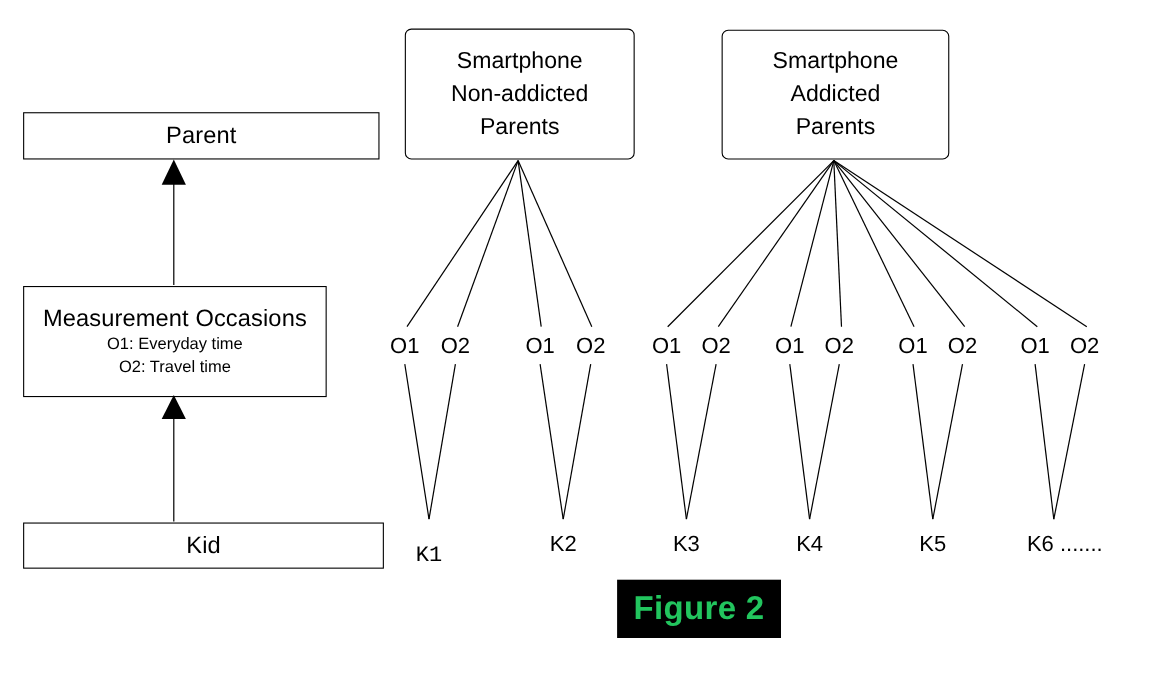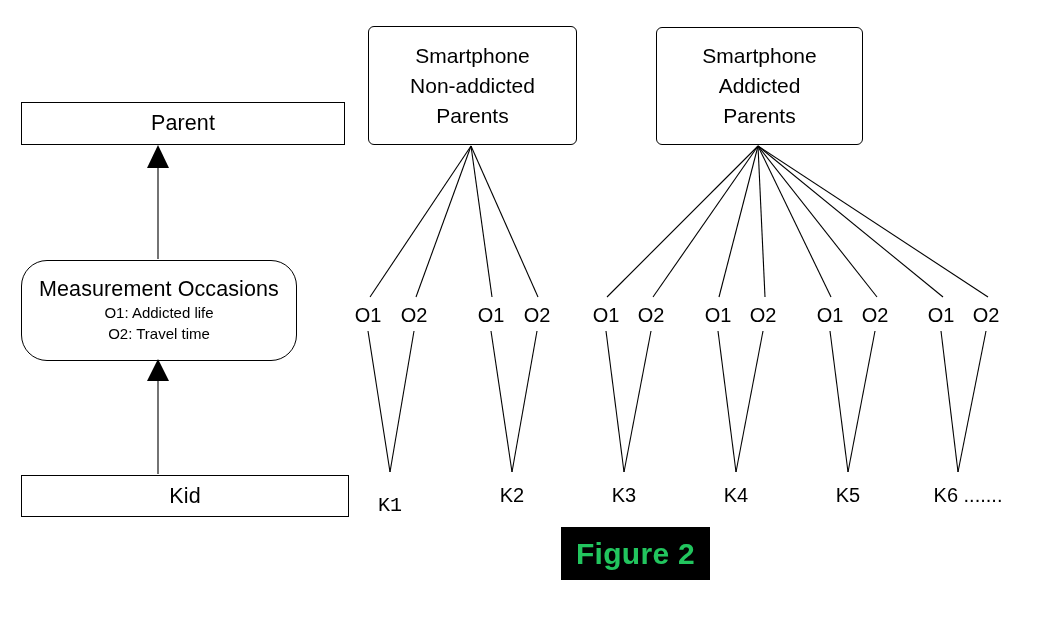--- a/index.html
+++ b/index.html
@@ -39,21 +39,21 @@
   }
   .legend-title.big {
     font-size: 21.5px;
   }
   .legend-sub {
     font-size: 15px;
     line-height: 21px;
   }
 
   #box-parent   { left: 21px;  top: 102px; width: 324px; height: 43px; }
-  #box-measure  { left: 21px;  top: 260px; width: 276px; height: 101px; border-radius: 26px; }
+  #box-measure  { left: 21px;  top: 260px; width: 276px; height: 101px; }
   #box-kid      { left: 21px;  top: 475px; width: 328px; height: 42px; }
 
   
   .group-node {
     position: absolute;
     box-sizing: border-box;
     border: 1.6px solid #000;
     border-radius: 6px;
     background: #fff;
     display: flex;
@@ -123,21 +123,21 @@
 <body>
 
 <div id="stage">
 
   <div class="legend-box" id="box-parent">
     <div class="legend-title big">Parent</div>
   </div>
 
   <div class="legend-box" id="box-measure">
     <div class="legend-title big">Measurement Occasions</div>
-    <div class="legend-sub">O1: Addicted life</div>
+    <div class="legend-sub">O1: Everyday time</div>
     <div class="legend-sub">O2: Travel time</div>
   </div>
 
   <div class="legend-box" id="box-kid">
     <div class="legend-title big">Kid</div>
   </div>
 
   <div class="group-node" id="node-nonaddicted">
     <span class="ln">Smartphone</span>
     <span class="ln strong">Non-addicted</span>

